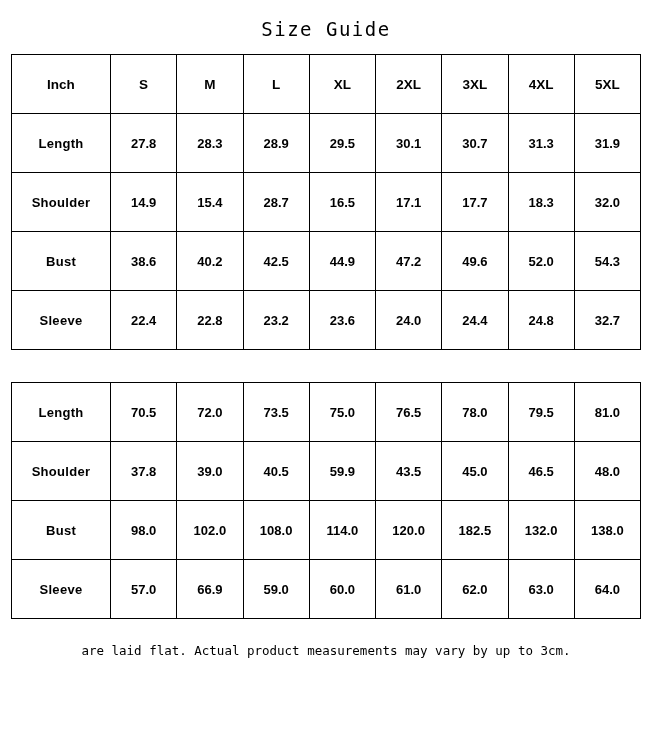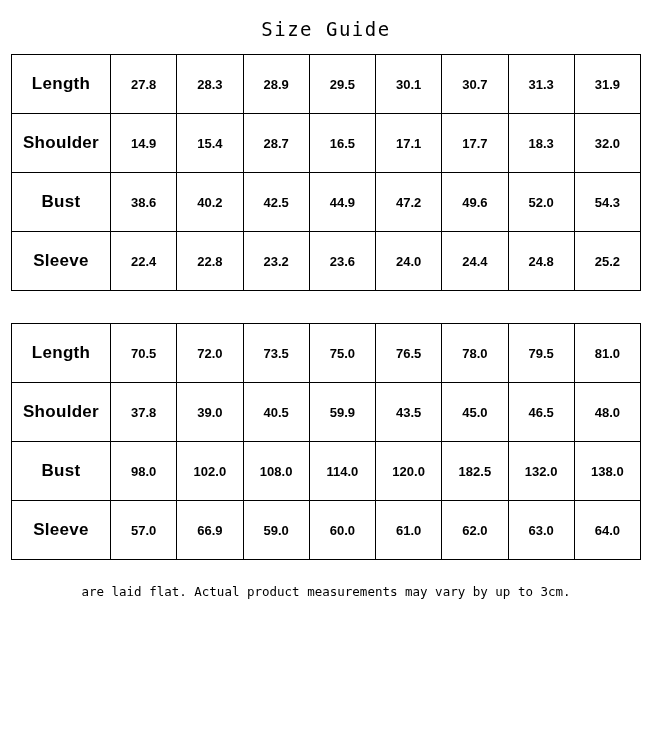--- a/index.html
+++ b/index.html
@@ -40,21 +40,21 @@
     border: 1px solid #000000;
     height: 56px;
     text-align: center;
     vertical-align: middle;
     font-size: 13px;
     font-weight: bold;
     font-family: "Liberation Sans", sans-serif;
     color: #000;
   }
   table.size-table td.rowhead {
-    font-size: 17px;
+    font-size: 13px;
     font-weight: bold;
     letter-spacing: 0.3px;
   }
   table.size-table td.colhead {
     font-size: 13.5px;
     font-weight: bold;
   }
   table.size-table tr.header-row td {
     font-weight: bold;
   }
@@ -80,20 +80,31 @@
 </style>
 </head>
 <body>
 
 <div class="page">
 
   <div class="title">Size Guide</div>
 
   <table class="size-table">
     <tbody>
+      <tr class="header-row">
+        <td class="col-first colhead">Inch</td>
+        <td class="colhead">S</td>
+        <td class="colhead">M</td>
+        <td class="colhead">L</td>
+        <td class="colhead">XL</td>
+        <td class="colhead">2XL</td>
+        <td class="colhead">3XL</td>
+        <td class="colhead">4XL</td>
+        <td class="colhead">5XL</td>
+      </tr>
       <tr>
         <td class="col-first rowhead">Length</td>
         <td class="value">27.8</td>
         <td class="value">28.3</td>
         <td class="value">28.9</td>
         <td class="value">29.5</td>
         <td class="value">30.1</td>
         <td class="value">30.7</td>
         <td class="value">31.3</td>
         <td class="value">31.9</td>
@@ -122,21 +133,21 @@
       </tr>
       <tr>
         <td class="col-first rowhead">Sleeve</td>
         <td class="value">22.4</td>
         <td class="value">22.8</td>
         <td class="value">23.2</td>
         <td class="value">23.6</td>
         <td class="value">24.0</td>
         <td class="value">24.4</td>
         <td class="value">24.8</td>
-        <td class="value">25.2</td>
+        <td class="value">32.7</td>
       </tr>
     </tbody>
   </table>
 
   <div class="spacer"></div>
 
   <table class="size-table">
     <tbody>
       <tr>
         <td class="col-first rowhead">Length</td>

